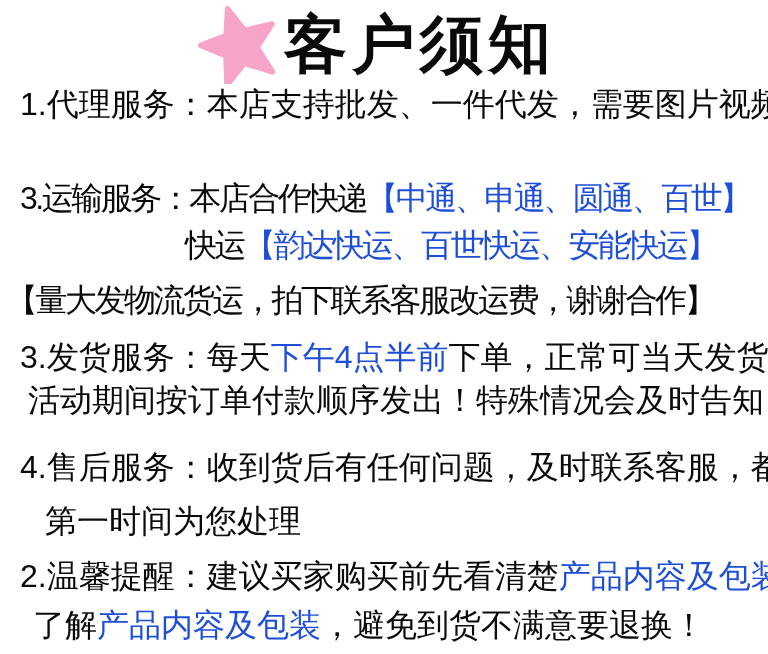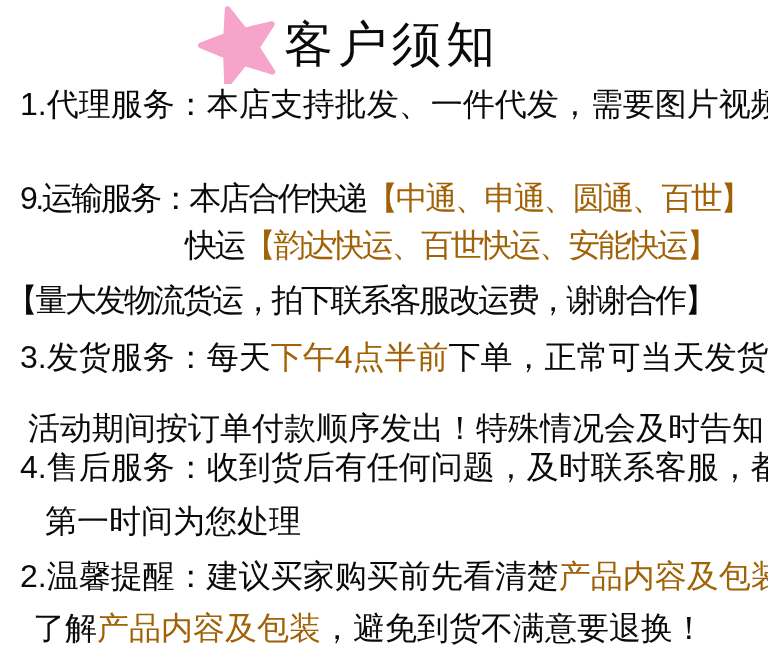--- a/index.html
+++ b/index.html
@@ -21,66 +21,66 @@
   }
   .star {
     width: 86px;
     height: 80px;
     display: inline-block;
     flex: 0 0 auto;
   }
   .star svg { width: 100%; height: 100%; }
   .title {
     margin: 0 0 0 2px;
-    font-size: 49px;
-    font-weight: 400;
+    font-size: 63px;
+    font-weight: 700;
     letter-spacing: 5px;
     line-height: 72px;
     white-space: nowrap;
   }
   .line {
     position: absolute;
     font-size: 32px;
     line-height: 40px;
     white-space: nowrap;
     font-weight: 400;
   }
-  .red { color: #a16207; }
+  .red { color: #1d4ed8; }
   .tight { letter-spacing: -2.5px; }
   .l1  { top: 84px;  left: 20px; }
   .l2  { top: 132px; left: 190px; }
   .l3  { top: 178px; left: 20px; }
   .l4  { top: 225px; left: 185px; }
   .l5  { top: 280px; left: 6px; }
   .l6  { top: 337px; left: 20px; }
-  .l7  { top: 408px; left: 28px; }
+  .l7  { top: 380px; left: 28px; }
   .l8  { top: 447px; left: 20px; }
   .l9  { top: 501px; left: 45px; }
   .l10 { top: 556px; left: 20px; }
-  .l11 { top: 608px; left: 33px; }
+  .l11 { top: 608px; left: 33px; font-family: Liberation Mono, monospace; }
 </style>
 </head>
 <body>
 
 <div class="page">
 
   <div class="header">
     <span class="star">
       <svg viewBox="0 0 100 100" aria-hidden="true">
         <g transform="rotate(-18 50 50)">
           <path d="M50 4 L62 36 L97 39 L70 61 L79 96 L49 75 L20 94 L30 59 L4 37 L38 35 Z" fill="#f7a4ca" stroke="#f7a4ca" stroke-width="7" stroke-linejoin="round"></path>
         </g>
       </svg>
     </span>
     <h1 class="title">客户须知</h1>
   </div>
 
   <div class="line l1">1.代理服务：本店支持批发、一件代发，需要图片视频</div>
 
-  <div class="line l3 tight"><span>9.运输服务：本店合作快递</span><span class="red">【中通、申通、圆通、百世】</span></div>
+  <div class="line l3 tight"><span>3.运输服务：本店合作快递</span><span class="red">【中通、申通、圆通、百世】</span></div>
   <div class="line l4 tight"><span>快运</span><span class="red">【韵达快运、百世快运、安能快运】</span></div>
 
   <div class="line l5 tight">【量大发物流货运，拍下联系客服改运费，谢谢合作】</div>
 
   <div class="line l6"><span>3.发货服务：每天</span><span class="red">下午4点半前</span><span>下单，正常可当天发货</span></div>
   <div class="line l7">活动期间按订单付款顺序发出！特殊情况会及时告知</div>
 
   <div class="line l8">4.售后服务：收到货后有任何问题，及时联系客服，都会</div>
   <div class="line l9">第一时间为您处理</div>
 

